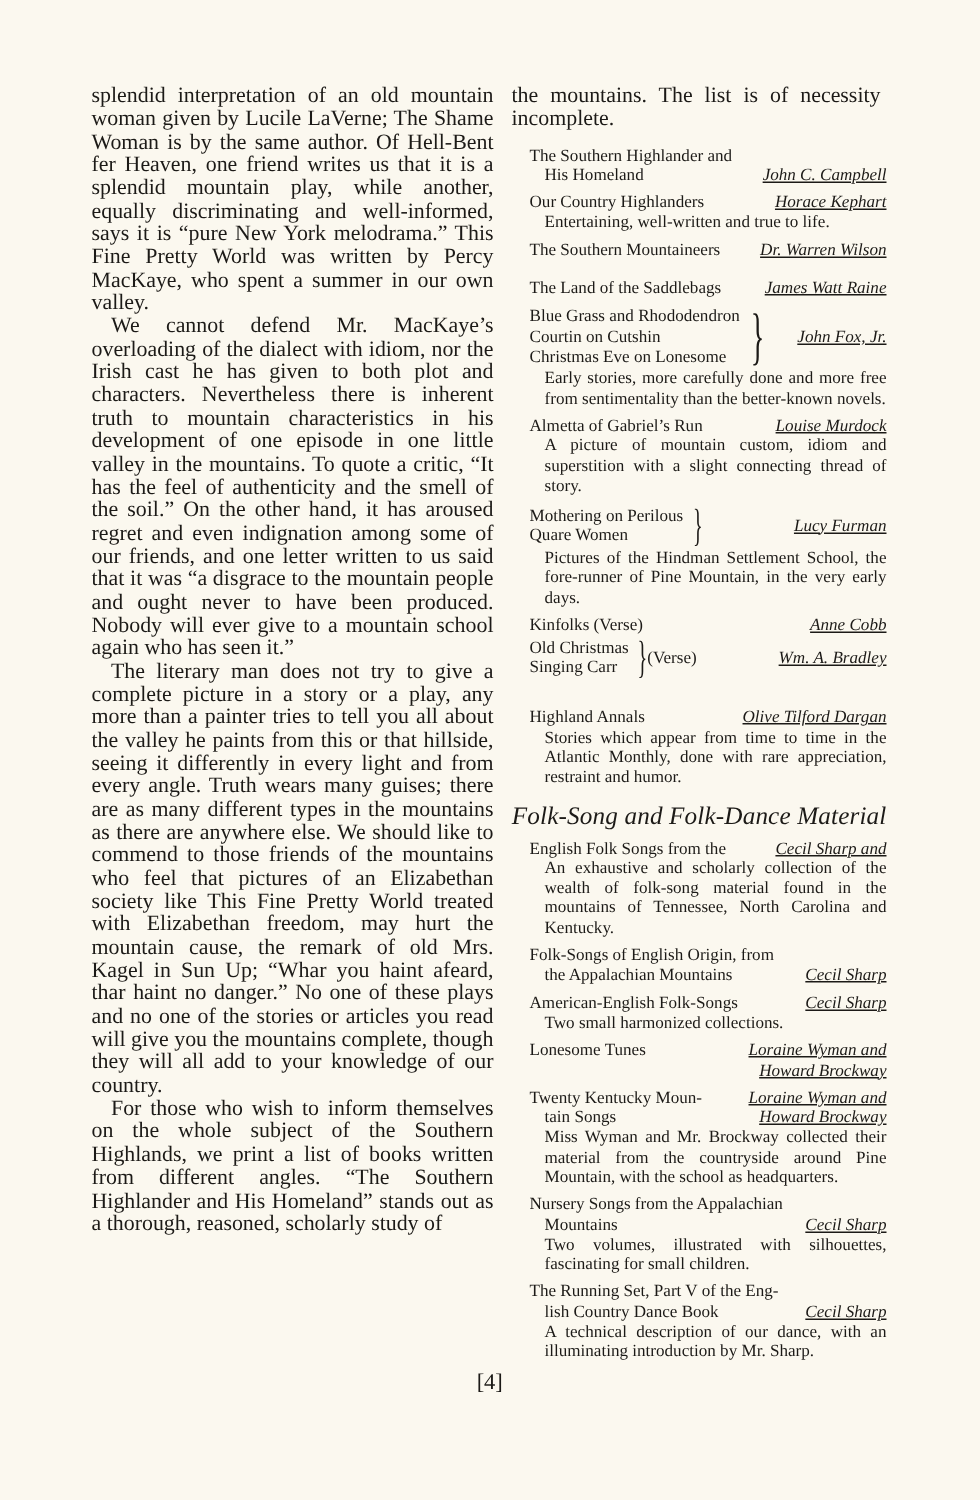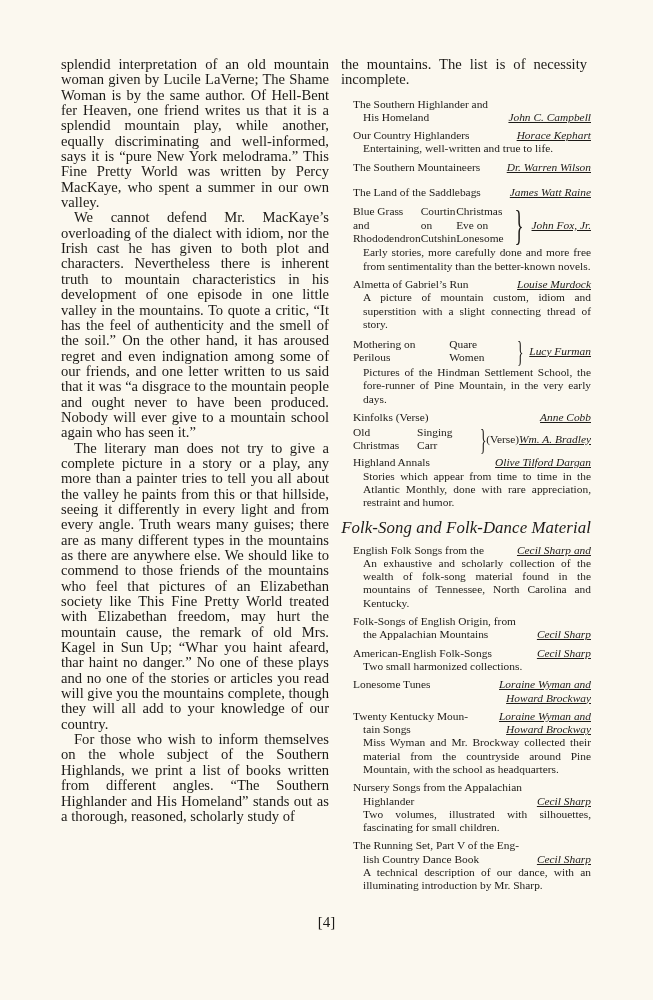--- a/index.html
+++ b/index.html
@@ -42,21 +42,21 @@
   .row .t { white-space: nowrap; }
   .row .t.sub { padding-left: 10px; }
   .a { font-style: italic; white-space: nowrap; text-decoration: underline; }
   .desc {
     padding-left: 10px;
     text-align: justify;
   }
   .group {
     display: flex; align-items: center;
   }
-  .group .titles { display: flex; }
+  .group .titles { display: flex; flex-direction: column; }
   .brace {
     font-size: 30px; line-height: 1; margin: 0 2px; transform: scaleX(0.45); display: inline-block;
   }
   .brace.big { font-size: 42px; }
   .group .a { margin-left: auto; }
   .group .mid { font-size: 11.4px; }
   .section-heading {
     font-style: italic;
     font-size: 16.8px;
     margin: 8px 0 6px 0;
@@ -147,21 +147,21 @@
     <div class="desc">Pictures of the Hindman Settlement School, the fore-runner of Pine Mountain, in the very early days.</div>
   </div>
 
   <div class="entry" style="margin-bottom:0">
     <div class="row">
         <span class="t">Kinfolks (Verse)</span>
         <span class="a">Anne Cobb</span>
       </div>
   </div>
 
-  <div class="entry" style="margin-bottom:2px">
+  <div class="entry" style="margin-bottom:18px">
     <div class="group">
       <div class="titles">
         <span>Old Christmas</span>
         <span>Singing Carr</span>
       </div>
       <span class="brace" style="margin-right:-4px">}</span>
       <span class="mid">(Verse)</span>
       <span class="a">Wm. A. Bradley</span>
     </div>
   </div>
@@ -223,21 +223,21 @@
         <span class="a">Howard Brockway</span>
       </div>
     <div class="desc">Miss Wyman and Mr. Brockway collected their material from the countryside around Pine Mountain, with the school as headquarters.</div>
   </div>
 
   <div class="entry">
     <div class="row">
         <span class="t">Nursery Songs from the Appalachian</span>
       </div>
     <div class="row">
-        <span class="t sub">Highlander</span>
+        <span class="t sub">Mountains</span>
         <span class="a">Cecil Sharp</span>
       </div>
     <div class="desc">Two volumes, illustrated with silhouettes, fascinating for small children.</div>
   </div>
 
   <div class="entry">
     <div class="row">
         <span class="t">The Running Set, Part V of the Eng-</span>
       </div>
     <div class="row">

